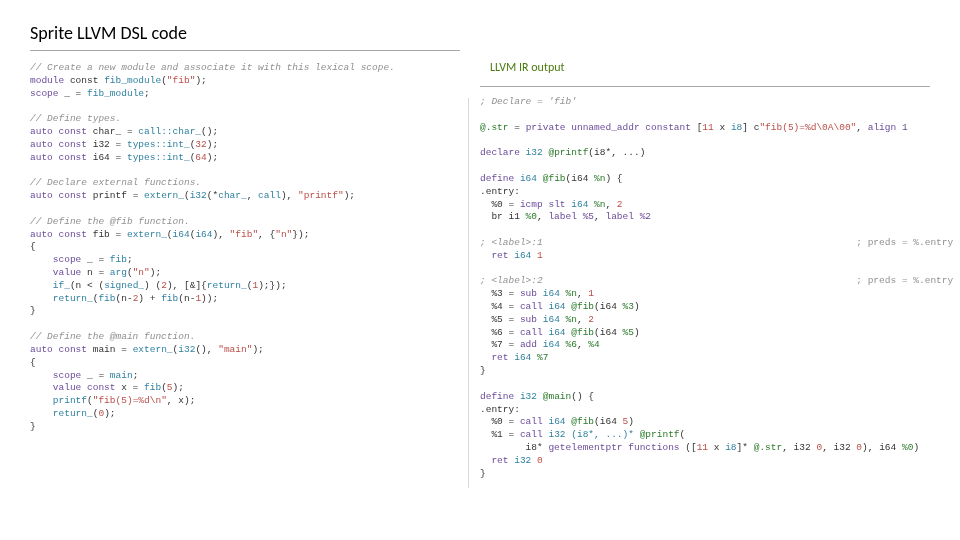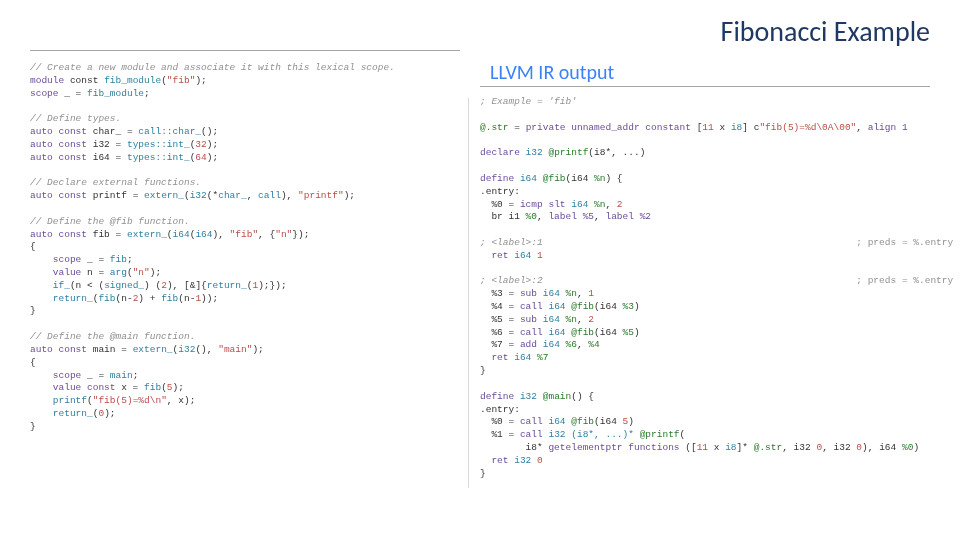--- a/index.html
+++ b/index.html
@@ -29,22 +29,22 @@
     position: absolute;
     top: 22px;
     left: 30px;
     font-size: 18px;
     color: #000;
   }
   .mid-heading {
     position: absolute;
     top: 60px;
     left: 490px;
-    font-size: 20px;
-    color: #3b82f6;
+    font-size: 12px;
+    color: #4d7c0f;
   }
   .hr-left {
     position: absolute;
     top: 50px;
     left: 30px;
     width: 430px;
     height: 0;
     border-top: 1px solid #a6a6a6;
   }
   .hr-right {
@@ -84,21 +84,21 @@
   .c-str  { color: #b94e48; }                        
   .c-num  { color: #b94e48; }
   .c-g    { color: #2a7a2a; }                        
   .c-tag  { color: #919191; }                        
 </style>
 </head>
 <body>
 
 <div class="slide">
 
-  <div class="title">Fibonacci Example</div>
+  <div class="left-heading">Sprite LLVM DSL code</div>
   <div class="hr-left"></div>
 
   <div class="mid-heading">LLVM IR output</div>
   <div class="hr-right"></div>
 
   <div class="vr"></div>
 
   <pre class="code left"><span class="c-cmt">// Create a new module and associate it with this lexical scope.</span>
 <span class="c-kw">module</span><span> const </span><span class="c-type">fib_module</span><span>(</span><span class="c-str">"fib"</span><span>);</span>
 <span class="c-kw">scope</span><span> _ = </span><span class="c-type">fib_module</span><span>;</span>
@@ -122,21 +122,21 @@
 
 <span class="c-cmt">// Define the @main function.</span>
 <span class="c-kw">auto const </span><span>main</span><span> = </span><span class="c-fn">extern_</span><span>(</span><span class="c-type">i32</span><span>(), </span><span class="c-str">"main"</span><span>);</span>
 <span>{</span>
 <span class="c-kw">    scope</span><span> _ = </span><span class="c-type">main</span><span>;</span>
 <span class="c-kw">    value const </span><span>x</span><span> = </span><span class="c-type">fib</span><span>(</span><span class="c-num">5</span><span>);</span>
 <span class="c-type">    printf</span><span>(</span><span class="c-str">"fib(5)=%d\n"</span><span>, x);</span>
 <span class="c-fn">    return_</span><span>(</span><span class="c-num">0</span><span>);</span>
 <span>}</span></pre>
 
-  <pre class="code right"><span class="c-cmt">; Example = 'fib'</span>
+  <pre class="code right"><span class="c-cmt">; Declare = 'fib'</span>
 
 <span class="c-g">@.str</span><span> = </span><span class="c-kw">private unnamed_addr constant</span><span> [</span><span class="c-num">11</span><span> x </span><span class="c-type">i8</span><span>] c</span><span class="c-str">"fib(5)=%d\0A\00"</span><span>, </span><span class="c-kw">align 1</span>
 
 <span class="c-kw">declare</span><span class="c-type"> i32 </span><span class="c-g">@printf</span><span>(i8*, ...)</span>
 
 <span class="c-kw">define</span><span class="c-type"> i64 </span><span class="c-g">@fib</span><span>(i64 </span><span class="c-g">%n</span><span>) {</span>
 <span>.entry:</span>
 <span>  %0 = </span><span class="c-kw">icmp slt</span><span class="c-type"> i64 </span><span class="c-g">%n</span><span>, </span><span class="c-num">2</span>
 <span>  br i1 </span><span class="c-g">%0</span><span>, </span><span class="c-kw">label %5</span><span>, </span><span class="c-kw">label %2</span>
 

